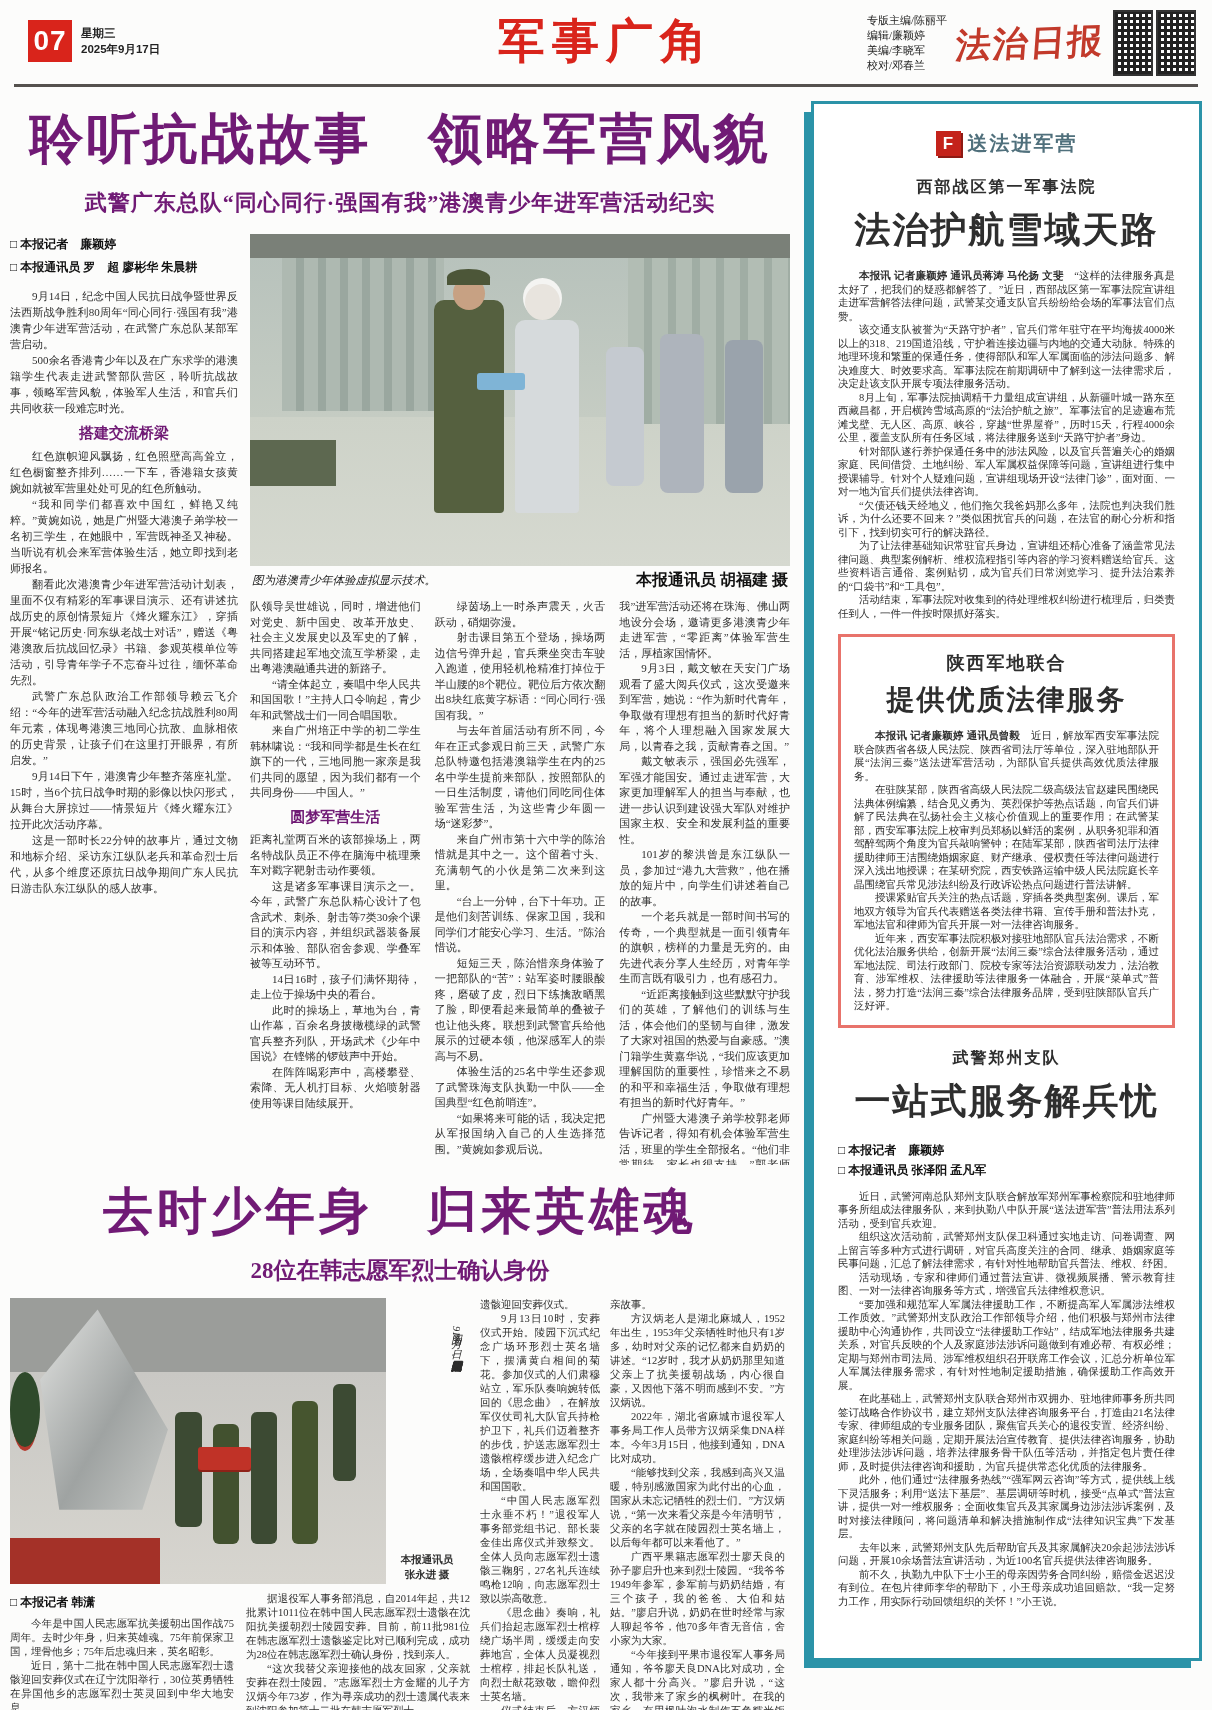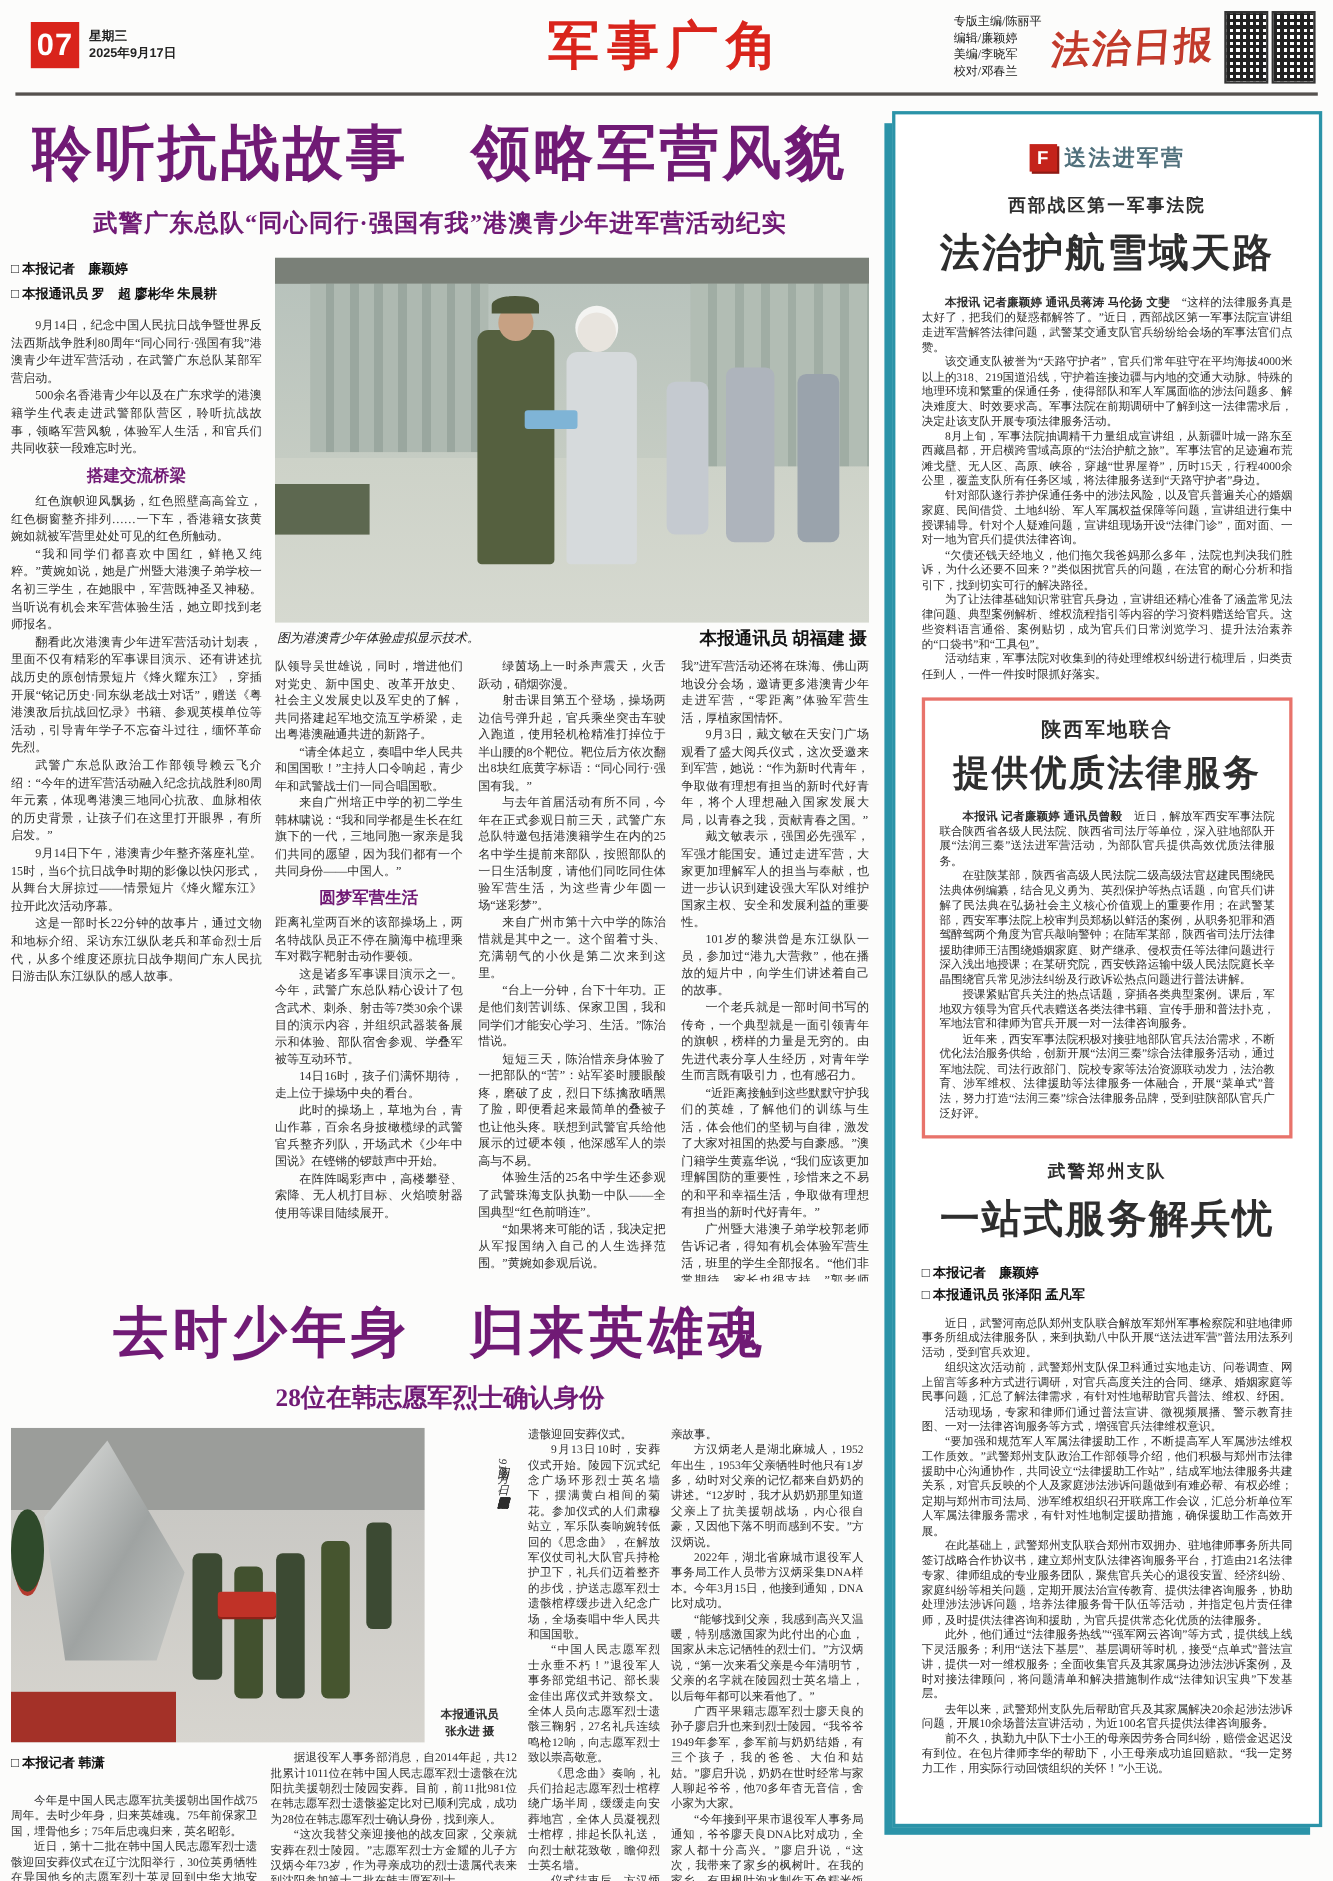--- a/index.html
+++ b/index.html
@@ -73,21 +73,21 @@
   .badge{display:flex;justify-content:center;align-items:center;gap:7px;margin-top:6px;}
   .cube{width:25px;height:25px;background:#c4231b;position:relative;box-shadow:2px 2px 0 #8e1a14;
         color:#fff;font:bold 17px/25px "Liberation Sans",sans-serif;text-align:center;}
   .badge-label{font-family:"Liberation Sans",sans-serif;font-weight:bold;font-size:20px;color:#50707c;letter-spacing:2px;}
   .kicker{text-align:center;font-size:16px;font-weight:bold;margin-top:20px;letter-spacing:2px;}
   .side-head{text-align:center;font-size:36px;font-weight:900;letter-spacing:2px;margin:8px 0 14px;}
   .side-body{font-size:10.5px;line-height:13.5px;}
   .side-body p b{font-family:"Liberation Sans",sans-serif;}
   .red-box{border:3px solid #e8736b;margin:14px 0 12px;padding:10px 13px 12px;}
   .red-box .kicker{margin-top:4px;font-size:18px;}
-  .red-box .side-head{font-size:33px;margin:6px 0 10px;text-align:center;}
+  .red-box .side-head{font-size:28px;margin:6px 0 10px;text-align:center;}
   .sb-bylines{margin:2px 0 10px;}
   .sb-bylines .byline{line-height:20px;}
 </style>
 </head>
 <body>
 
 <div class="page">
 
   <div class="header">
     <div class="header-left">
@@ -227,21 +227,21 @@
               <div class="vcap">
                 <div class="vcap-text">图为9月13日，礼兵护送志愿军烈士棺椁进入沈阳抗美援朝烈士陵园安葬地宫。</div>
                 <div class="vcap-credit">
                   <div>本报通讯员</div>
                   <div>张永进 摄</div>
                 </div>
               </div>
             </div>
             <div class="b-belowrow">
               <div class="bcol">
-                <div class="byline" style="margin-bottom:18px;">□ 本报记者 韩潇</div>
+                <div class="byline" style="margin-bottom:4px;">□ 本报记者 韩潇</div>
                 <div>
                     <p>今年是中国人民志愿军抗美援朝出国作战75周年。去时少年身，归来英雄魂。75年前保家卫国，埋骨他乡；75年后忠魂归来，英名昭彰。</p>
                     <p>近日，第十二批在韩中国人民志愿军烈士遗骸迎回安葬仪式在辽宁沈阳举行，30位英勇牺牲在异国他乡的志愿军烈士英灵回到中华大地安息。</p>
                   </div>
               </div>
               <div class="bcol">
                 <div>
                     <p>据退役军人事务部消息，自2014年起，共12批累计1011位在韩中国人民志愿军烈士遗骸在沈阳抗美援朝烈士陵园安葬。目前，前11批981位在韩志愿军烈士遗骸鉴定比对已顺利完成，成功为28位在韩志愿军烈士确认身份，找到亲人。</p>
                     <p>“这次我替父亲迎接他的战友回家，父亲就安葬在烈士陵园。”志愿军烈士方金耀的儿子方汉炳今年73岁，作为寻亲成功的烈士遗属代表来到沈阳参加第十二批在韩志愿军烈士</p>
                   </div>

